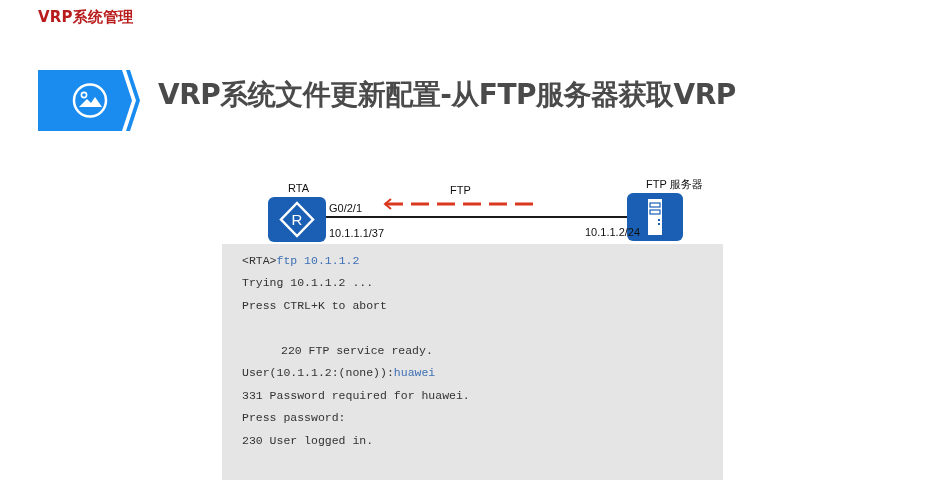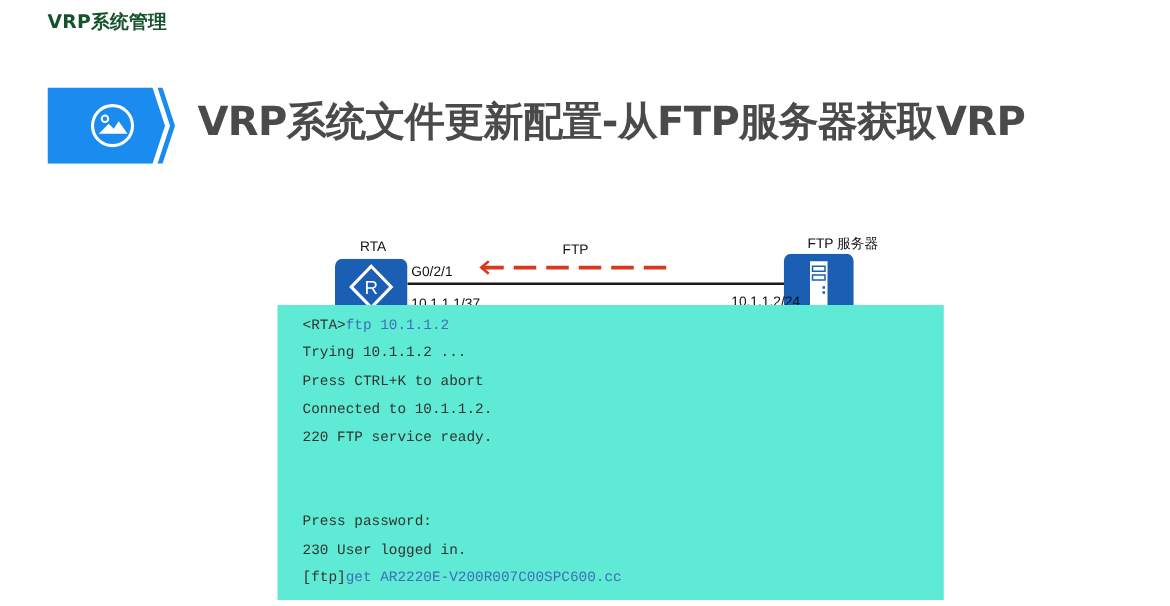--- a/index.html
+++ b/index.html
@@ -3,45 +3,44 @@
 <meta charset="utf-8">
 <style>
   html, body { margin:0; padding:0; }
   body {
     width:936px; height:485px; position:relative; overflow:hidden;
     background:#ffffff;
     font-family:"DejaVu Sans","Liberation Sans",sans-serif;
   }
   .section-label {
     position:absolute; left:38px; top:8px;
-    font-size:15px; font-weight:bold; color:#14532d; letter-spacing:0.2px;
+    font-size:15px; font-weight:bold; color:#b91c1c; letter-spacing:0.2px;
   }
   .banner {
     position:absolute; left:38px; top:70px; width:102px; height:61px;
   }
   .banner svg { display:block; }
   .page-title {
     position:absolute; left:158px; top:76px;
-    font-size:32px; font-weight:bold; color:#4a4a4a; letter-spacing:-0.5px;
+    font-size:28px; font-weight:bold; color:#4a4a4a; letter-spacing:-0.5px;
     white-space:nowrap;
   }
-  .diagram { position:absolute; left:0; top:16px; width:834px; height:245px; pointer-events:none; }
+  .diagram { position:absolute; left:0; top:6px; width:834px; height:245px; pointer-events:none; }
   .diagram * { pointer-events:auto; }
   .lbl {
     position:absolute; font-family:"Liberation Sans",sans-serif; font-size:11px; color:#111;
     white-space:nowrap;
   }
   .router-icon { position:absolute; left:268px; top:191px; width:58px; height:45px; }
   .server-icon { position:absolute; left:627px; top:187px; width:56px; height:48px; }
   .link-line { position:absolute; left:326px; top:210px; width:302px; height:2px; background:#1a1a1a; }
   .ftp-arrow { position:absolute; left:383px; top:191px; width:155px; height:14px; }
   .console {
     position:absolute; left:222px; top:244px; width:501px; height:236px;
-    background:#5eead4;
-    padding-left:32px;
+    background:#e5e5e5;
   }
   .console-line {
     position:absolute; left:20px;
     font-family:"Liberation Mono","DejaVu Sans Mono",monospace;
     font-size:11.5px; color:#333; white-space:pre;
   }
   .cmd { color:#3d6fb4; }
 </style>
 </head>
 <body>
@@ -93,18 +92,18 @@
       <rect x="31" y="30" width="2" height="2" fill="#1a5fb4"></rect>
     </svg>
   </div>
   <div class="lbl" style="left:566px;top:220px;margin-left:19px;">10.1.1.2/24</div>
 </div>
 
 <div class="console">
   <div class="console-line" style="top:10px;"><span>&lt;RTA&gt;</span><span class="cmd">ftp 10.1.1.2</span></div>
   <div class="console-line" style="top:32px;"><span>Trying 10.1.1.2 ...</span></div>
   <div class="console-line" style="top:55px;"><span>Press CTRL+K to abort</span></div>
-  <div class="console-line" style="top:77px;"><span>Connected to 10.1.1.2.</span></div>
-  <div class="console-line" style="top:100px;"><span>220 FTP service ready.</span></div>
+  <div class="console-line" style="top:100px;margin-left:39px;"><span>220 FTP service ready.</span></div>
+  <div class="console-line" style="top:122px;"><span>User(10.1.1.2:(none)):</span><span class="cmd">huawei</span></div>
+  <div class="console-line" style="top:145px;"><span>331 Password required for huawei.</span></div>
   <div class="console-line" style="top:167px;"><span>Press password:</span></div>
   <div class="console-line" style="top:190px;"><span>230 User logged in.</span></div>
-  <div class="console-line" style="top:212px;"><span>[ftp]</span><span class="cmd">get AR2220E-V200R007C00SPC600.cc</span></div>
 </div>
 
 </body></html>

